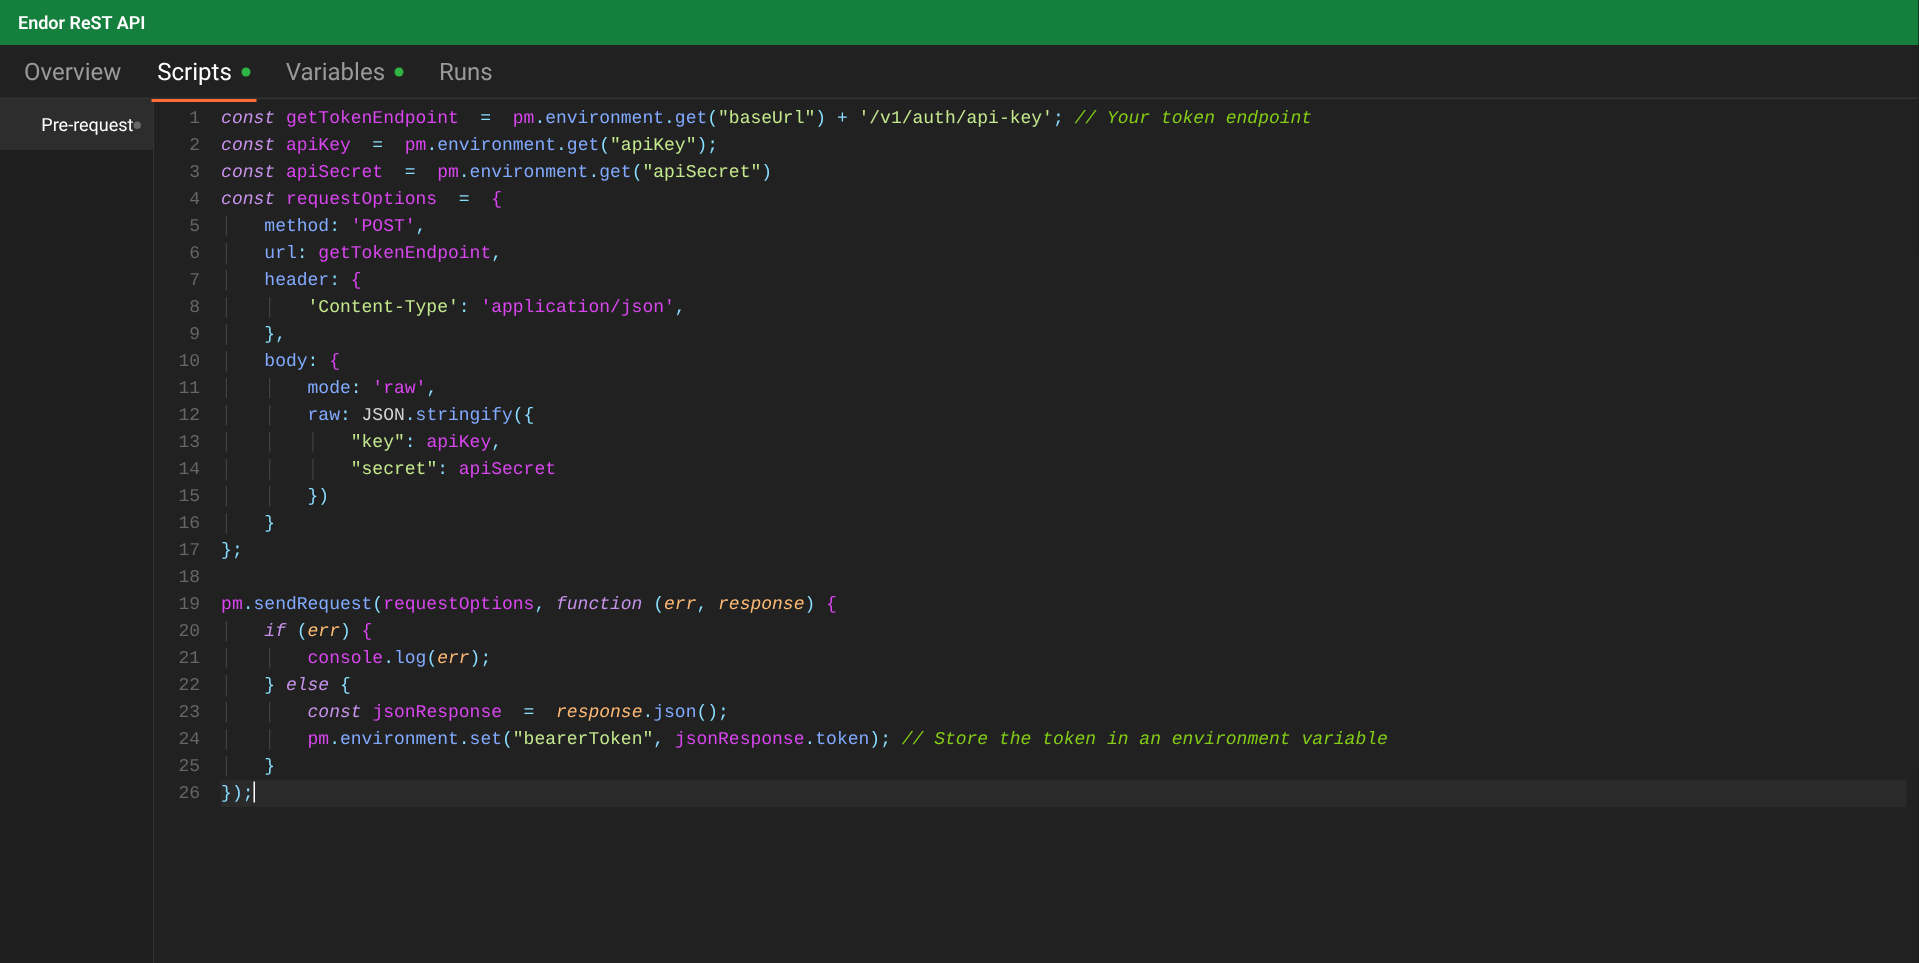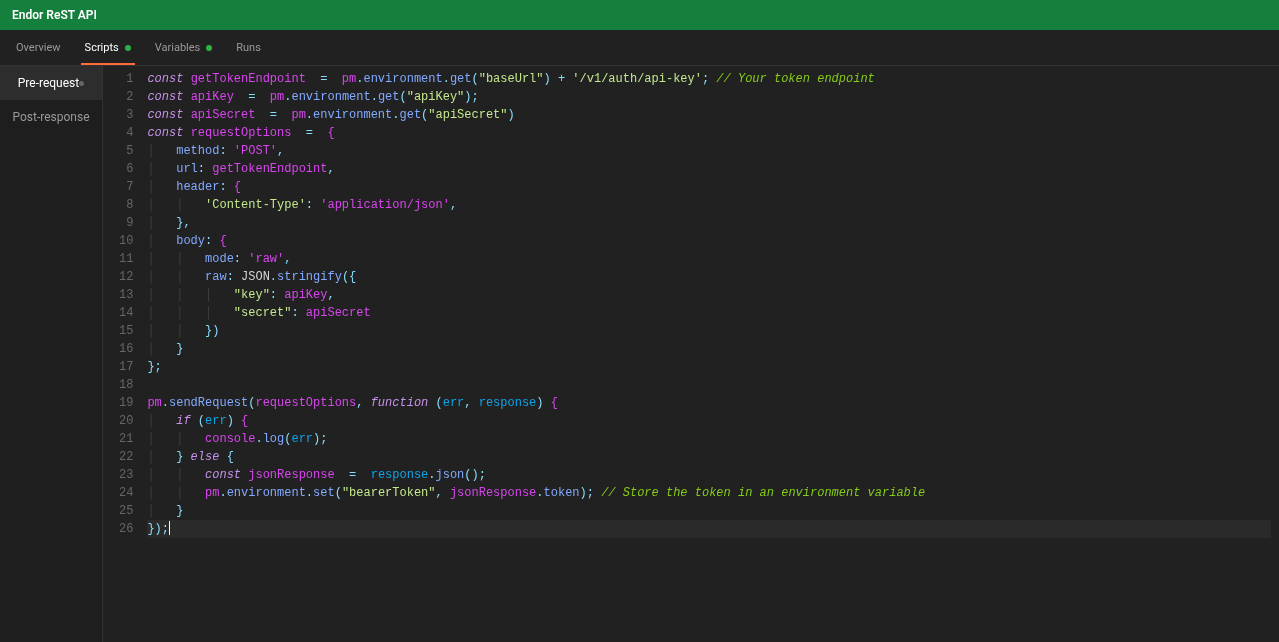--- a/index.html
+++ b/index.html
@@ -24,21 +24,21 @@
     border-bottom: 1px solid #333;
     display: flex;
     padding: 0 4px;
     height: 36px;
     align-items: center;
   }
   .tab {
     padding: 10px 12px;
     color: #999;
     cursor: pointer;
-    font-size: 11px;
+    font-size: 16px;
     display: flex;
     align-items: center;
     gap: 6px;
     position: relative;
   }
   .tab.active {
     color: #fff;
   }
   .tab.active::after {
     content: "";
@@ -65,21 +65,21 @@
     background: #1e1e1e;
     border-right: 1px solid #333;
   }
   .sidebar-item {
     padding: 10px 8px;
     color: #999;
     font-size: 12px;
     cursor: pointer;
     display: flex;
     align-items: center;
-    justify-content: center;
+    justify-content: flex-end;
   }
   .sidebar-item.active {
     background: #2d2d2d;
     color: #fff;
   }
   .sidebar-dot {
     width: 5px;
     height: 5px;
     border-radius: 50%;
     background: #666;
@@ -111,21 +111,21 @@
   .tok-kw { color: #c792ea; font-style: italic; }
   .tok-var { color: #d946ef; }
   .tok-op { color: #89ddff; }
   .tok-obj { color: #d4d4d4; }
   .tok-prop { color: #82aaff; }
   .tok-str { color: #c3e88d; }
   .tok-punc { color: #89ddff; }
   .tok-comm { color: #84cc16; font-style: italic; text-align: center; }
   .tok-fn { color: #82aaff; }
   .tok-fnk { color: #c792ea; font-style: italic; }
-  .tok-param { color: #0ea5e9; }
+  .tok-param { color: #fdba74; font-style: italic; }
   .cursor {
     display: inline-block;
     width: 1px;
     height: 14px;
     background: #fff;
     vertical-align: middle;
     margin-bottom: 2px;
   }
   .guide { color: #404040; }
 </style>
@@ -152,23 +152,20 @@
       <span>Runs</span>
     </div>
 </div>
 
 <div class="main">
   <div class="sidebar">
     <div class="sidebar-item active">
       <span>Pre-request</span>
       <span class="sidebar-dot"></span>
     </div>
-    <div class="sidebar-item">
-      <span>Post-response</span>
-    </div>
   </div>
 
   <div class="editor">
     <div class="gutter" id="gutter">
         <div class="line">1</div>
         <div class="line">2</div>
         <div class="line">3</div>
         <div class="line">4</div>
         <div class="line">5</div>
         <div class="line">6</div>

